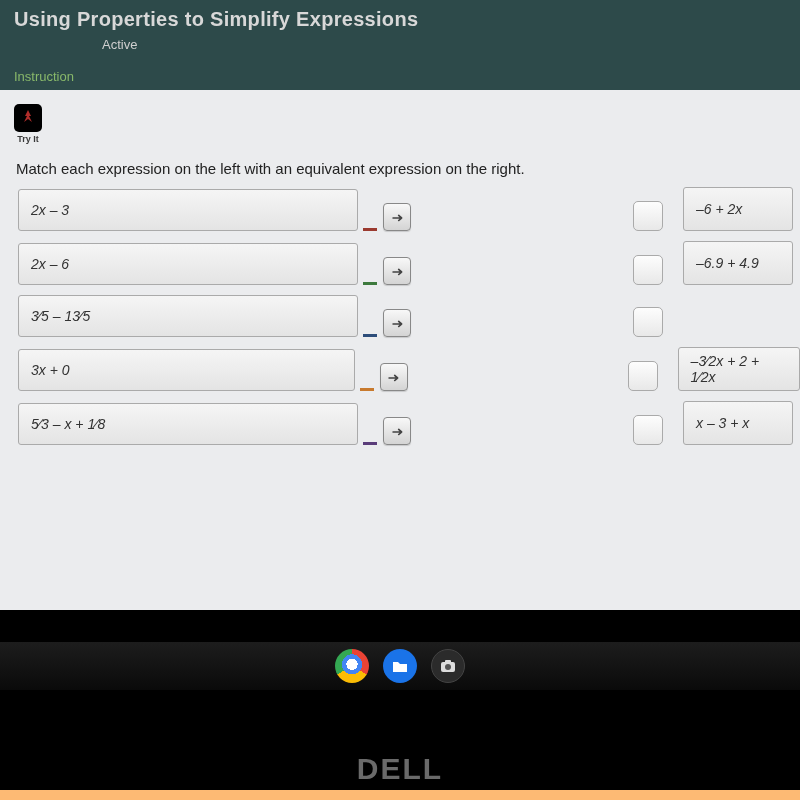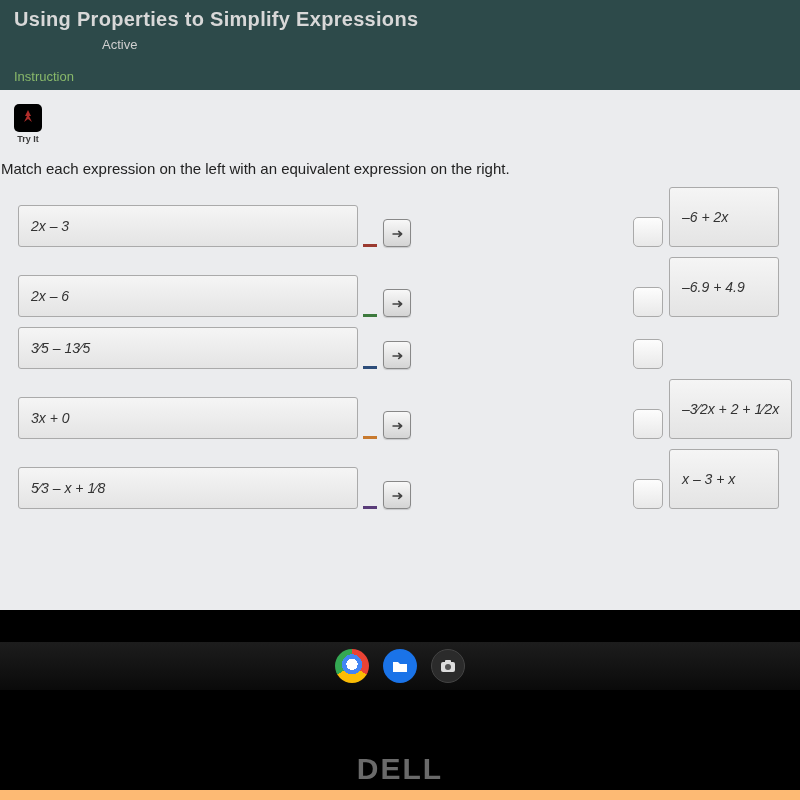--- a/index.html
+++ b/index.html
@@ -79,21 +79,21 @@
       font-weight: bold;
     }
     .section-title {
       color: #c9482e;
       font-size: 24px;
       font-weight: bold;
     }
     .instruction-text {
       font-size: 15px;
       color: #222;
-      padding: 6px 14px 10px 1px;
+      padding: 6px 14px 10px 16px;
     }
     .match-area {
       display: flex;
       flex-direction: column;
       gap: 10px;
       padding: 0 0 30px 18px;
     }
     .match-row {
       display: flex;
       align-items: flex-end;
@@ -139,31 +139,32 @@
     }
     .drop-target {
       width: 30px;
       height: 30px;
       border: 1px solid #aaa;
       border-radius: 5px;
       background: linear-gradient(#fdfdfd, #e8e8e8);
     }
     .right-box {
       min-width: 110px;
-      height: 60px;
+      height: 44px;
       background: linear-gradient(#f5f5f5, #e4e4e4);
       border: 1px solid #aaa;
       border-left: 1px solid #aaa;
       border-radius: 3px;
       display: flex;
       align-items: center;
       padding: 0 12px;
       font-size: 14px;
       color: #333;
       font-style: italic;
+      margin-left: 14px;
     }
     .black-bar {
       background: #000;
       height: 180px;
       width: 100%;
       position: relative;
     }
     .taskbar {
       position: absolute;
       bottom: 100px;

